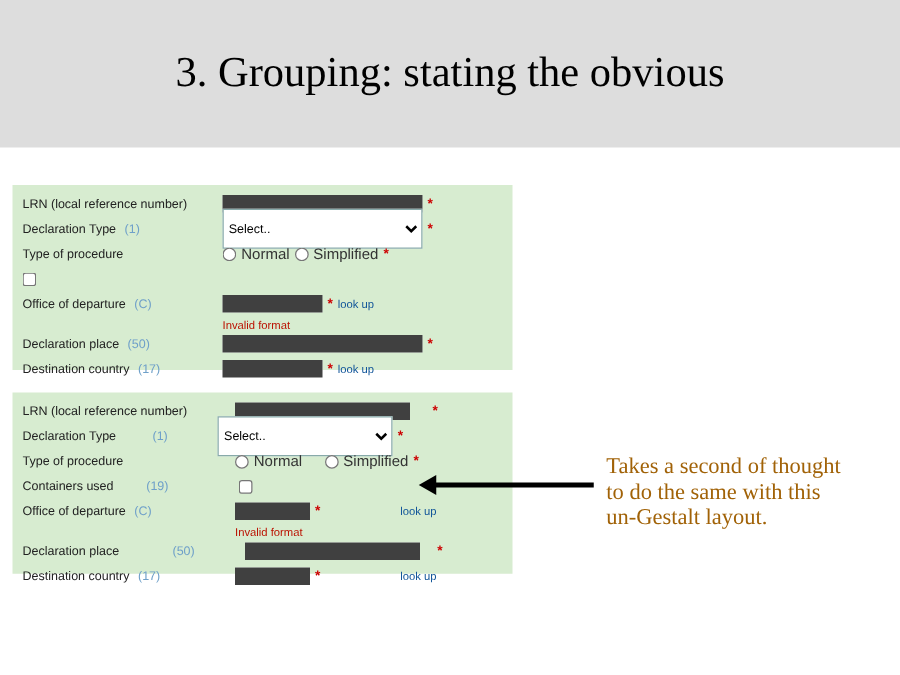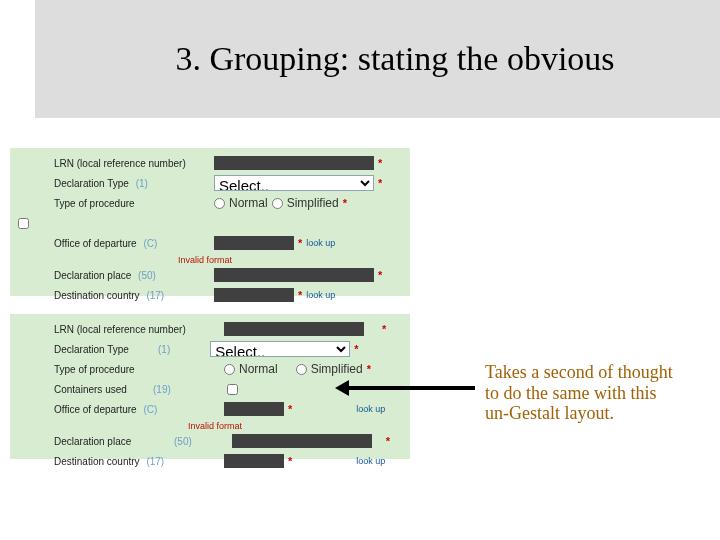--- a/index.html
+++ b/index.html
@@ -1,30 +1,30 @@
 <!DOCTYPE html>
 <html><head>
 <meta charset="utf-8">
 <style>
   * { box-sizing: border-box; margin: 0; padding: 0; }
   html, body { width: 720px; height: 540px; background: #fff; font-family: Arial, Helvetica, sans-serif; }
-  .slide { width: 720px; height: 540px; position: relative; padding-left: 35px; }
+  .slide { width: 720px; height: 540px; position: relative; }
   .title-band { width: 720px; height: 118px; background: #ddd; display: flex; align-items: center; justify-content: center; }
   .title-band h1 { font-family: "Times New Roman", Times, serif; font-size: 34px; font-weight: 400; color: #000; }
   .form-panel { position: absolute; left: 10px; background: #d7ecd0; font-size: 10px; color: #333; }
   .form-panel.top { top: 148px; width: 400px; height: 148px; padding: 6px 8px; }
   .form-panel.bottom { top: 314px; width: 400px; height: 145px; padding: 6px 8px; }
   .row { display: flex; align-items: center; height: 18px; margin-bottom: 2px; }
-  .lbl { width: 160px; color: #222; font-size: 10px; white-space: nowrap; overflow: hidden; margin-left: 36px; }
+  .lbl { width: 160px; color: #222; font-size: 10px; white-space: nowrap; overflow: hidden; }
   .suffix { color: #6fa0c9; margin-left: 4px; }
   .controls { display: flex; align-items: center; gap: 4px; }
   input[type="text"].tf { height: 14px; border: 7px solid #404040; background: #fff; font-size: 9px; padding: 0 2px; }
   .tf-lg { width: 160px; }
   .tf-sm { width: 80px; }
-  select.sel { height: 16px; width: 160px; border: 1px solid #8aa; background: #fff; font-size: 15px; }
+  select.sel { height: 32px; width: 160px; border: 1px solid #8aa; background: #fff; font-size: 10px; }
   .ast { color: #c00; font-weight: bold; font-size: 11px; }
   input[type="radio"], input[type="checkbox"] { width: 11px; height: 11px; margin: 0; }
   .radio-lbl { font-size: 12px; }
   .link { color: #159; font-size: 9px; }
   .err { color: #b10; font-size: 9px; margin-left: 160px; height: 12px; line-height: 12px; }
   .arrow { position: absolute; left: 335px; top: 378px; width: 145px; height: 20px; }
   .arrow-line { position: absolute; left: 12px; top: 8px; width: 128px; height: 4px; background: #000; }
   .arrow-head { position: absolute; left: 0; top: 2px; width: 0; height: 0; border-top: 8px solid transparent; border-bottom: 8px solid transparent; border-right: 14px solid #000; }
   .caption { position: absolute; left: 485px; top: 362px; width: 190px; font-family: "Times New Roman", Times, serif; font-size: 18px; line-height: 1.15; color: #a16207; }
 </style>

